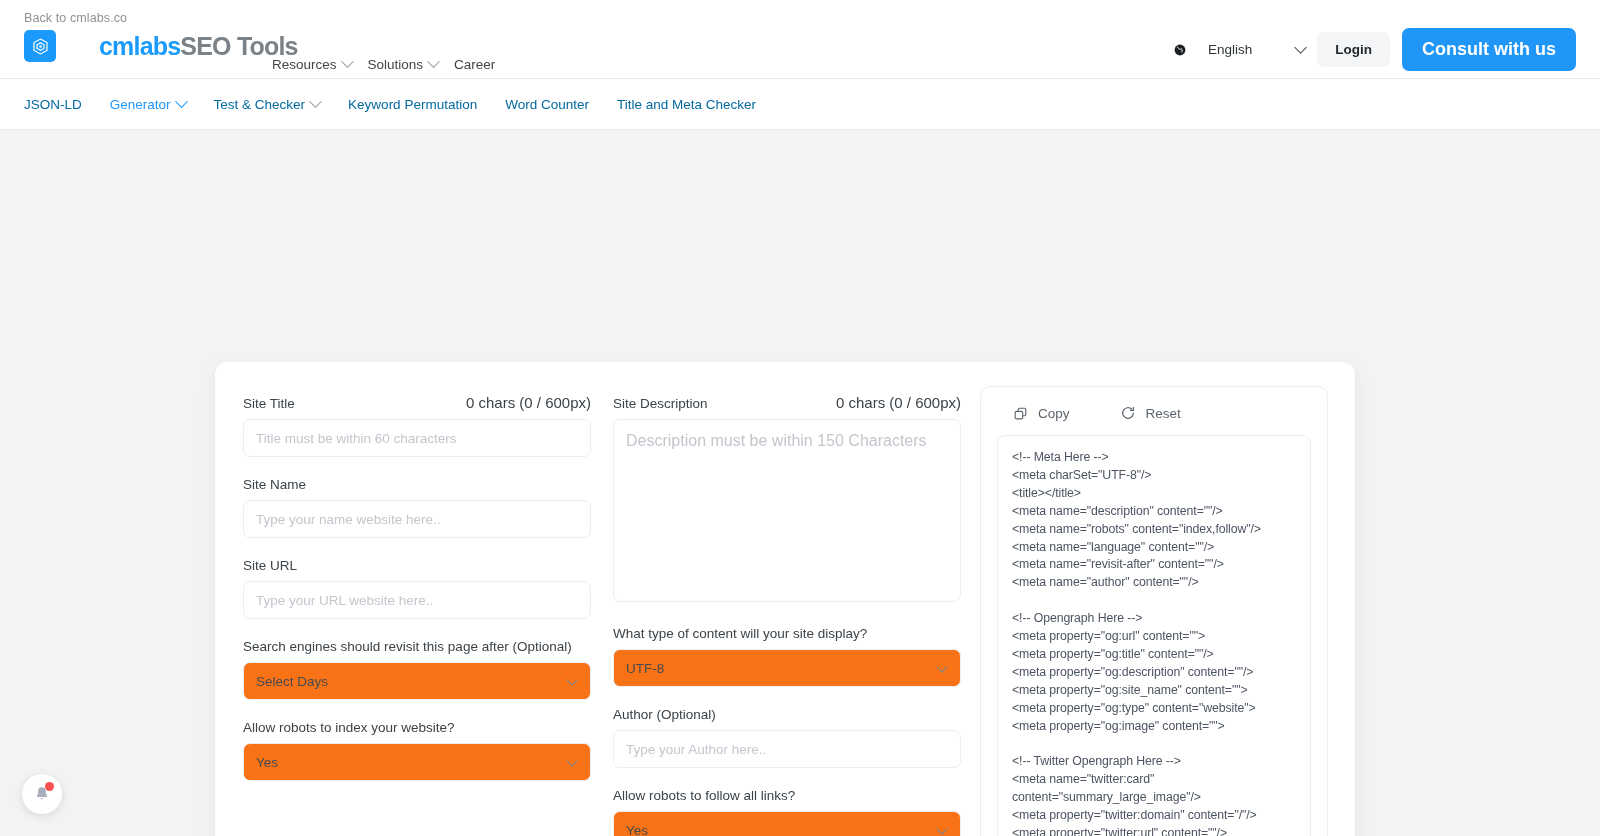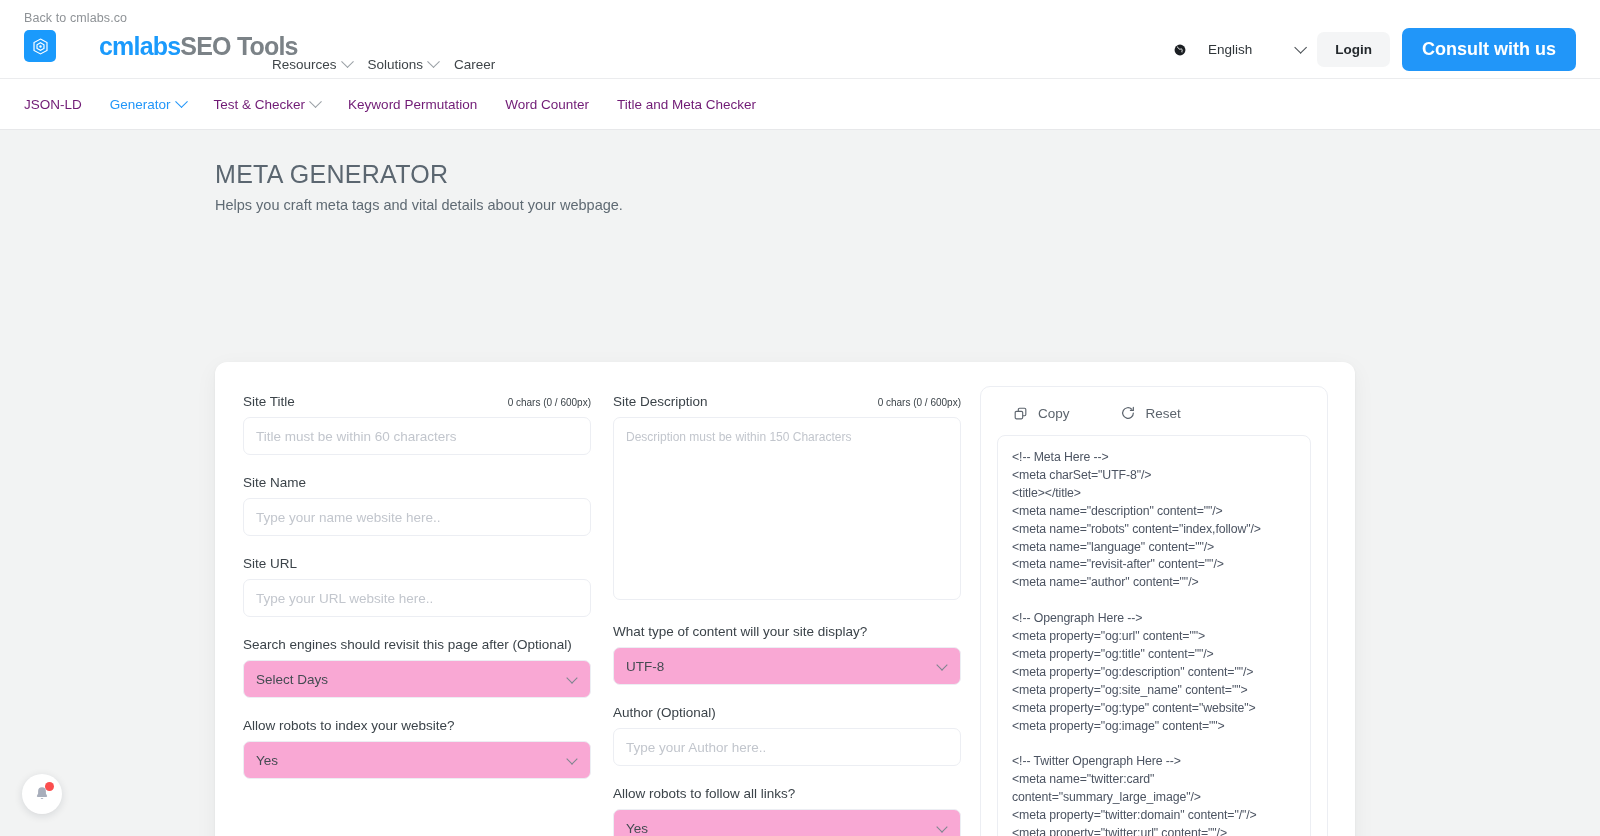--- a/index.html
+++ b/index.html
@@ -124,21 +124,21 @@
     background: #ffffff;
     border-top: 1px solid #ebecee;
     border-bottom: 1px solid #e7e8ea;
     display: flex;
     align-items: center;
     padding: 0 24px;
     gap: 28px;
   }
   .subnav-item {
     font-size: 13.5px;
-    color: #701a75;
+    color: #0369a1;
     display: flex; align-items: center; gap: 6px;
     cursor: pointer;
     white-space: nowrap;
   }
   .subnav-item.active { color: #2196f9; }
   .subnav-item.active .chev {
     border-color: #2196f9;
   }
 
   
@@ -189,21 +189,21 @@
     display: flex;
     justify-content: space-between;
     align-items: baseline;
     margin-bottom: 8px;
   }
   .flabel {
     font-size: 13.5px;
     color: #3b4349;
   }
   .fcount {
-    font-size: 10px;
+    font-size: 15px;
     color: #3b4349;
   }
   .finput {
     width: 100%;
     height: 38px;
     border: 1px solid #eceef3;
     border-radius: 7px;
     background: #ffffff;
     padding: 16px 12px;
     font-size: 13.5px;
@@ -211,35 +211,35 @@
     color: #3b4349;
     outline: none;
   }
   .finput::placeholder { color: #c2c6cd; }
   .ftextarea {
     width: 100%;
     height: 183px;
     border: 1px solid #eceef3;
     border-radius: 7px;
     padding: 12px;
-    font-size: 12px;
+    font-size: 16px;
     font-family: inherit;
     color: #3b4349;
     resize: none;
     outline: none;
   }
   .ftextarea::placeholder { color: #c2c6cd; }
 
   .fselect {
     position: relative;
     width: 100%;
     height: 38px;
     border: 1px solid #eceef3;
     border-radius: 7px;
-    background: #f9a8d4;
+    background: #f97316;
     display: flex;
     align-items: center;
     padding: 0 12px;
     font-size: 13.5px;
     color: #444b52;
     cursor: pointer;
   }
   .fselect .sel-chev {
     position: absolute;
     right: 14px; top: 13px;
@@ -378,24 +378,20 @@
   <span class="subnav-item">
     <span>Word Counter</span>
   </span>
   <span class="subnav-item">
     <span>Title and Meta Checker</span>
   </span>
 </div>
 
 <div class="page">
 
-  <div class="page-head">
-    <h1 class="page-title">META GENERATOR</h1>
-    <p class="page-sub">Helps you craft meta tags and vital details about your webpage.</p>
-  </div>
 
   <div class="card">
 
     <div class="form-area">
 
       <div class="col">
 
         <div class="field">
           <div class="field-head">
             <span class="flabel">Site Title</span>

